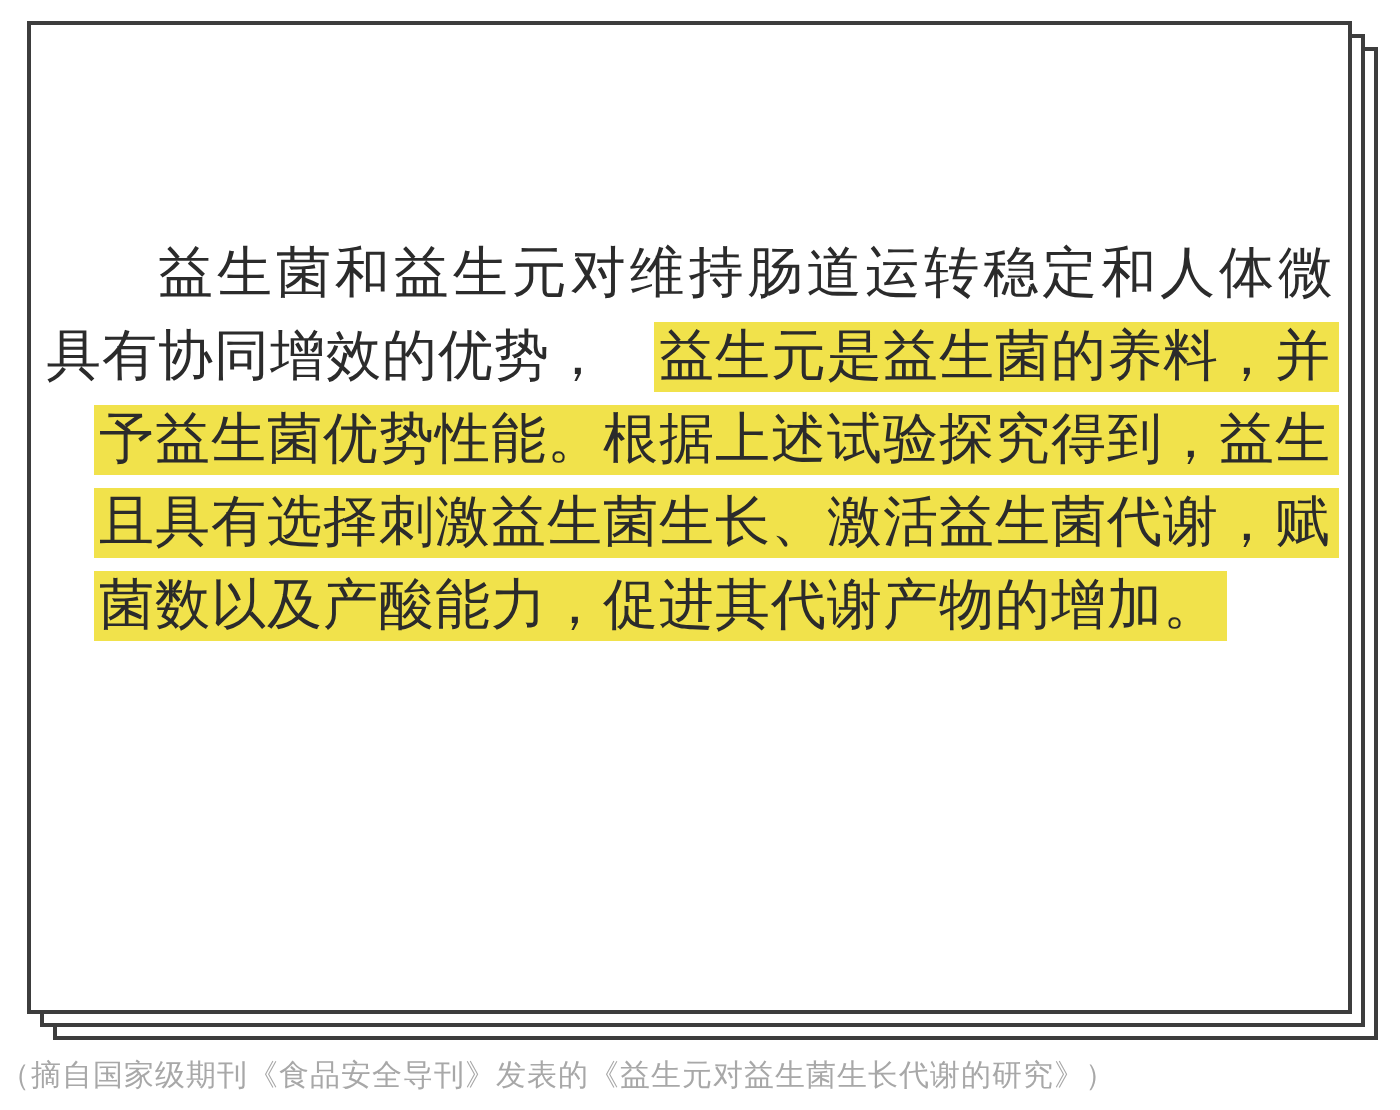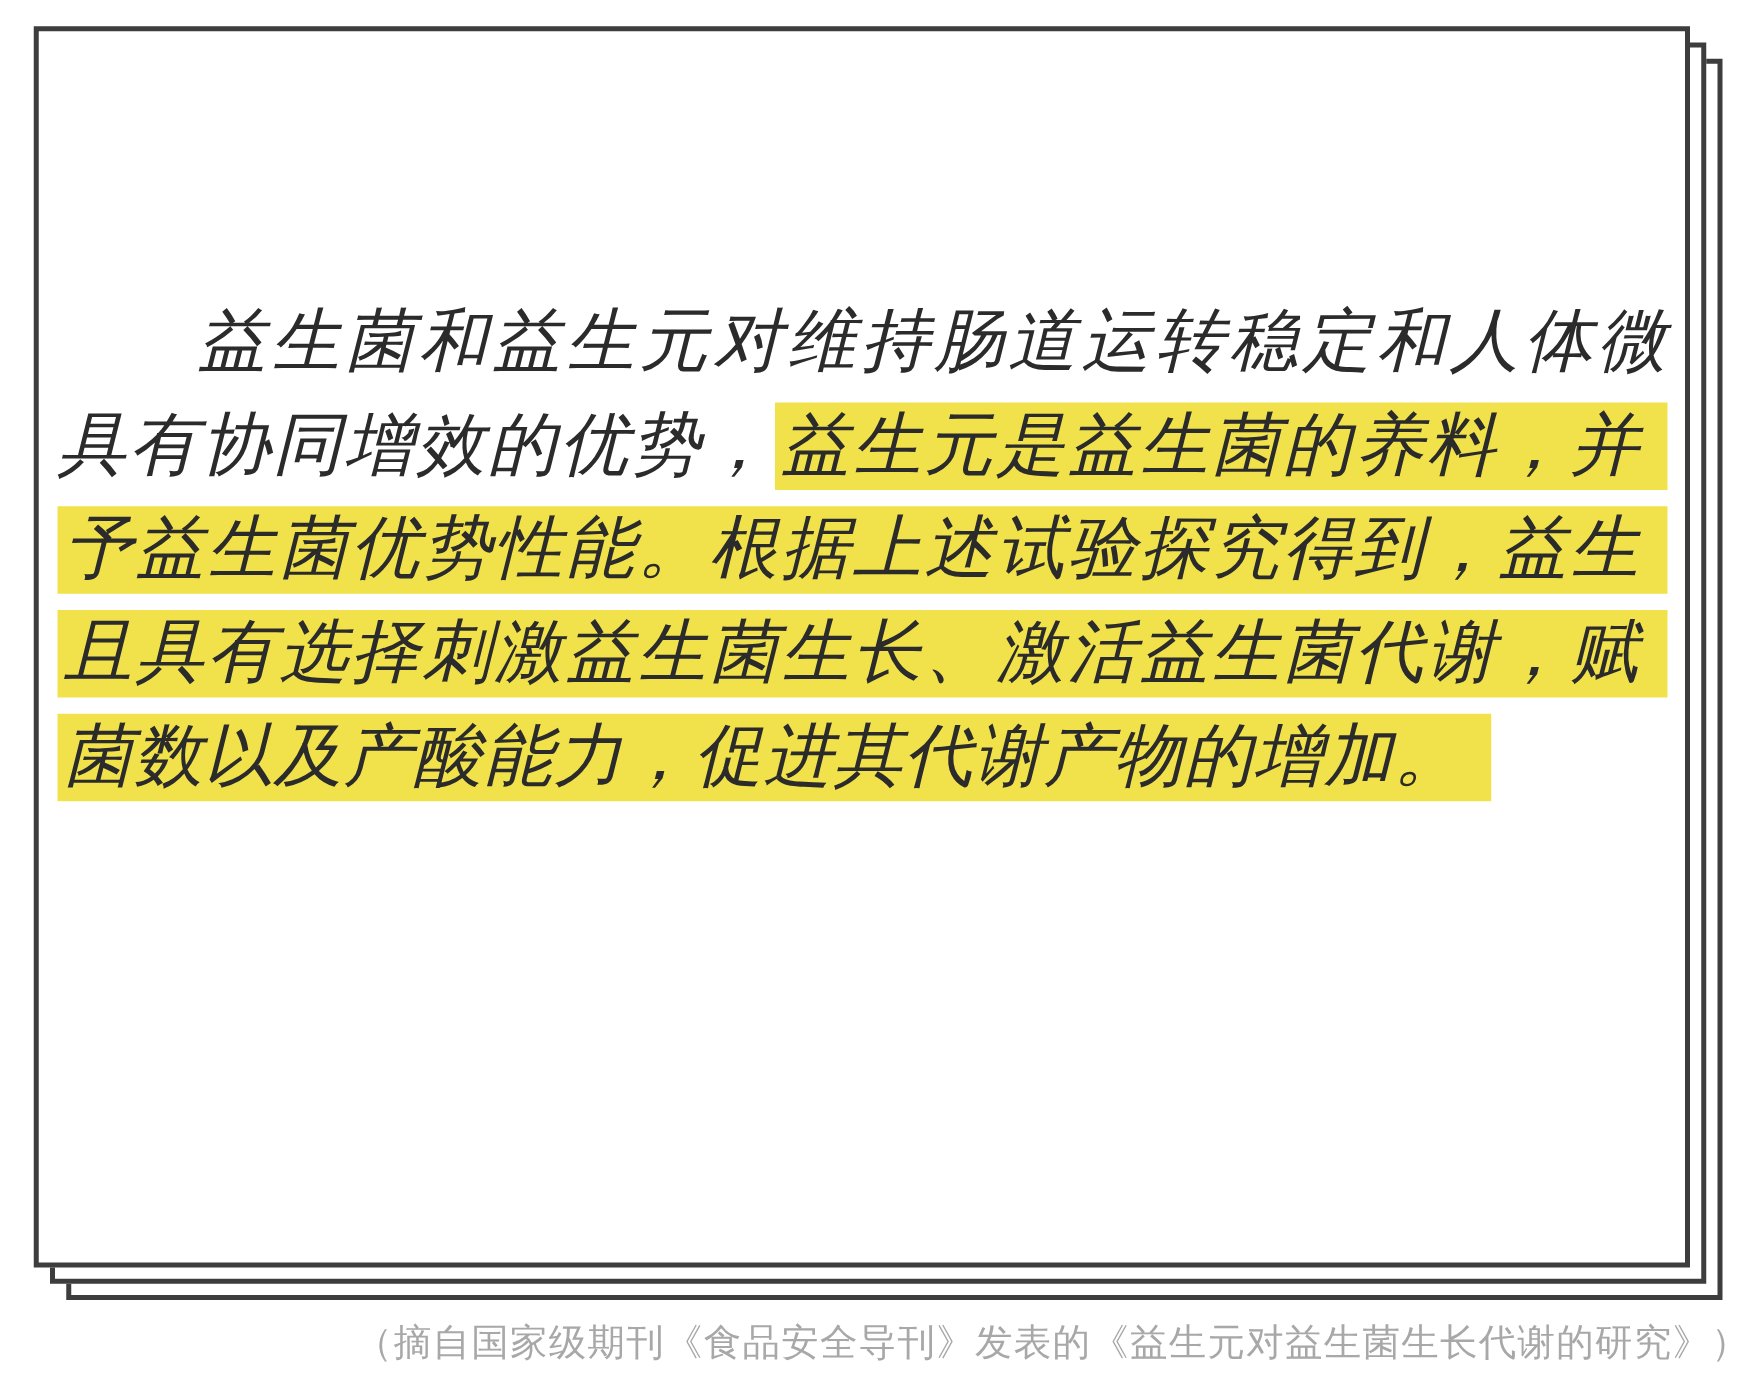--- a/index.html
+++ b/index.html
@@ -25,43 +25,43 @@
 
   
   .paragraph {
     position: absolute;
     left: 46px; top: 231px;
     width: 1288px;
     font-size: 55px;
     line-height: 83px;
     color: #2b2b2b;
     letter-spacing: 1px;
-    font-style: italic;
   }
   .line {
     text-align: justify;
     text-align-last: justify;
     white-space: nowrap;
   }
   .line.last {
     text-align: center;
     text-align-last: left;
   }
   .line.indent { text-indent: 112px; }
   .hl {
     background: #f1e24b;
-    padding: 3px 22px 6px 5px;
+    padding: 3px 8px 6px 5px;
+    margin-left: 48px;
   }
 
   
   .caption {
     position: absolute;
     left: 0; top: 1057px;
     width: 1400px;
-    text-align: right;
+    text-align: left;
     font-family: "Liberation Sans", "DejaVu Sans", sans-serif;
     font-size: 30px;
     line-height: 36px;
     color: #a8a8a8;
     letter-spacing: 1px;
   }
 </style>
 </head>
 <body>
 

